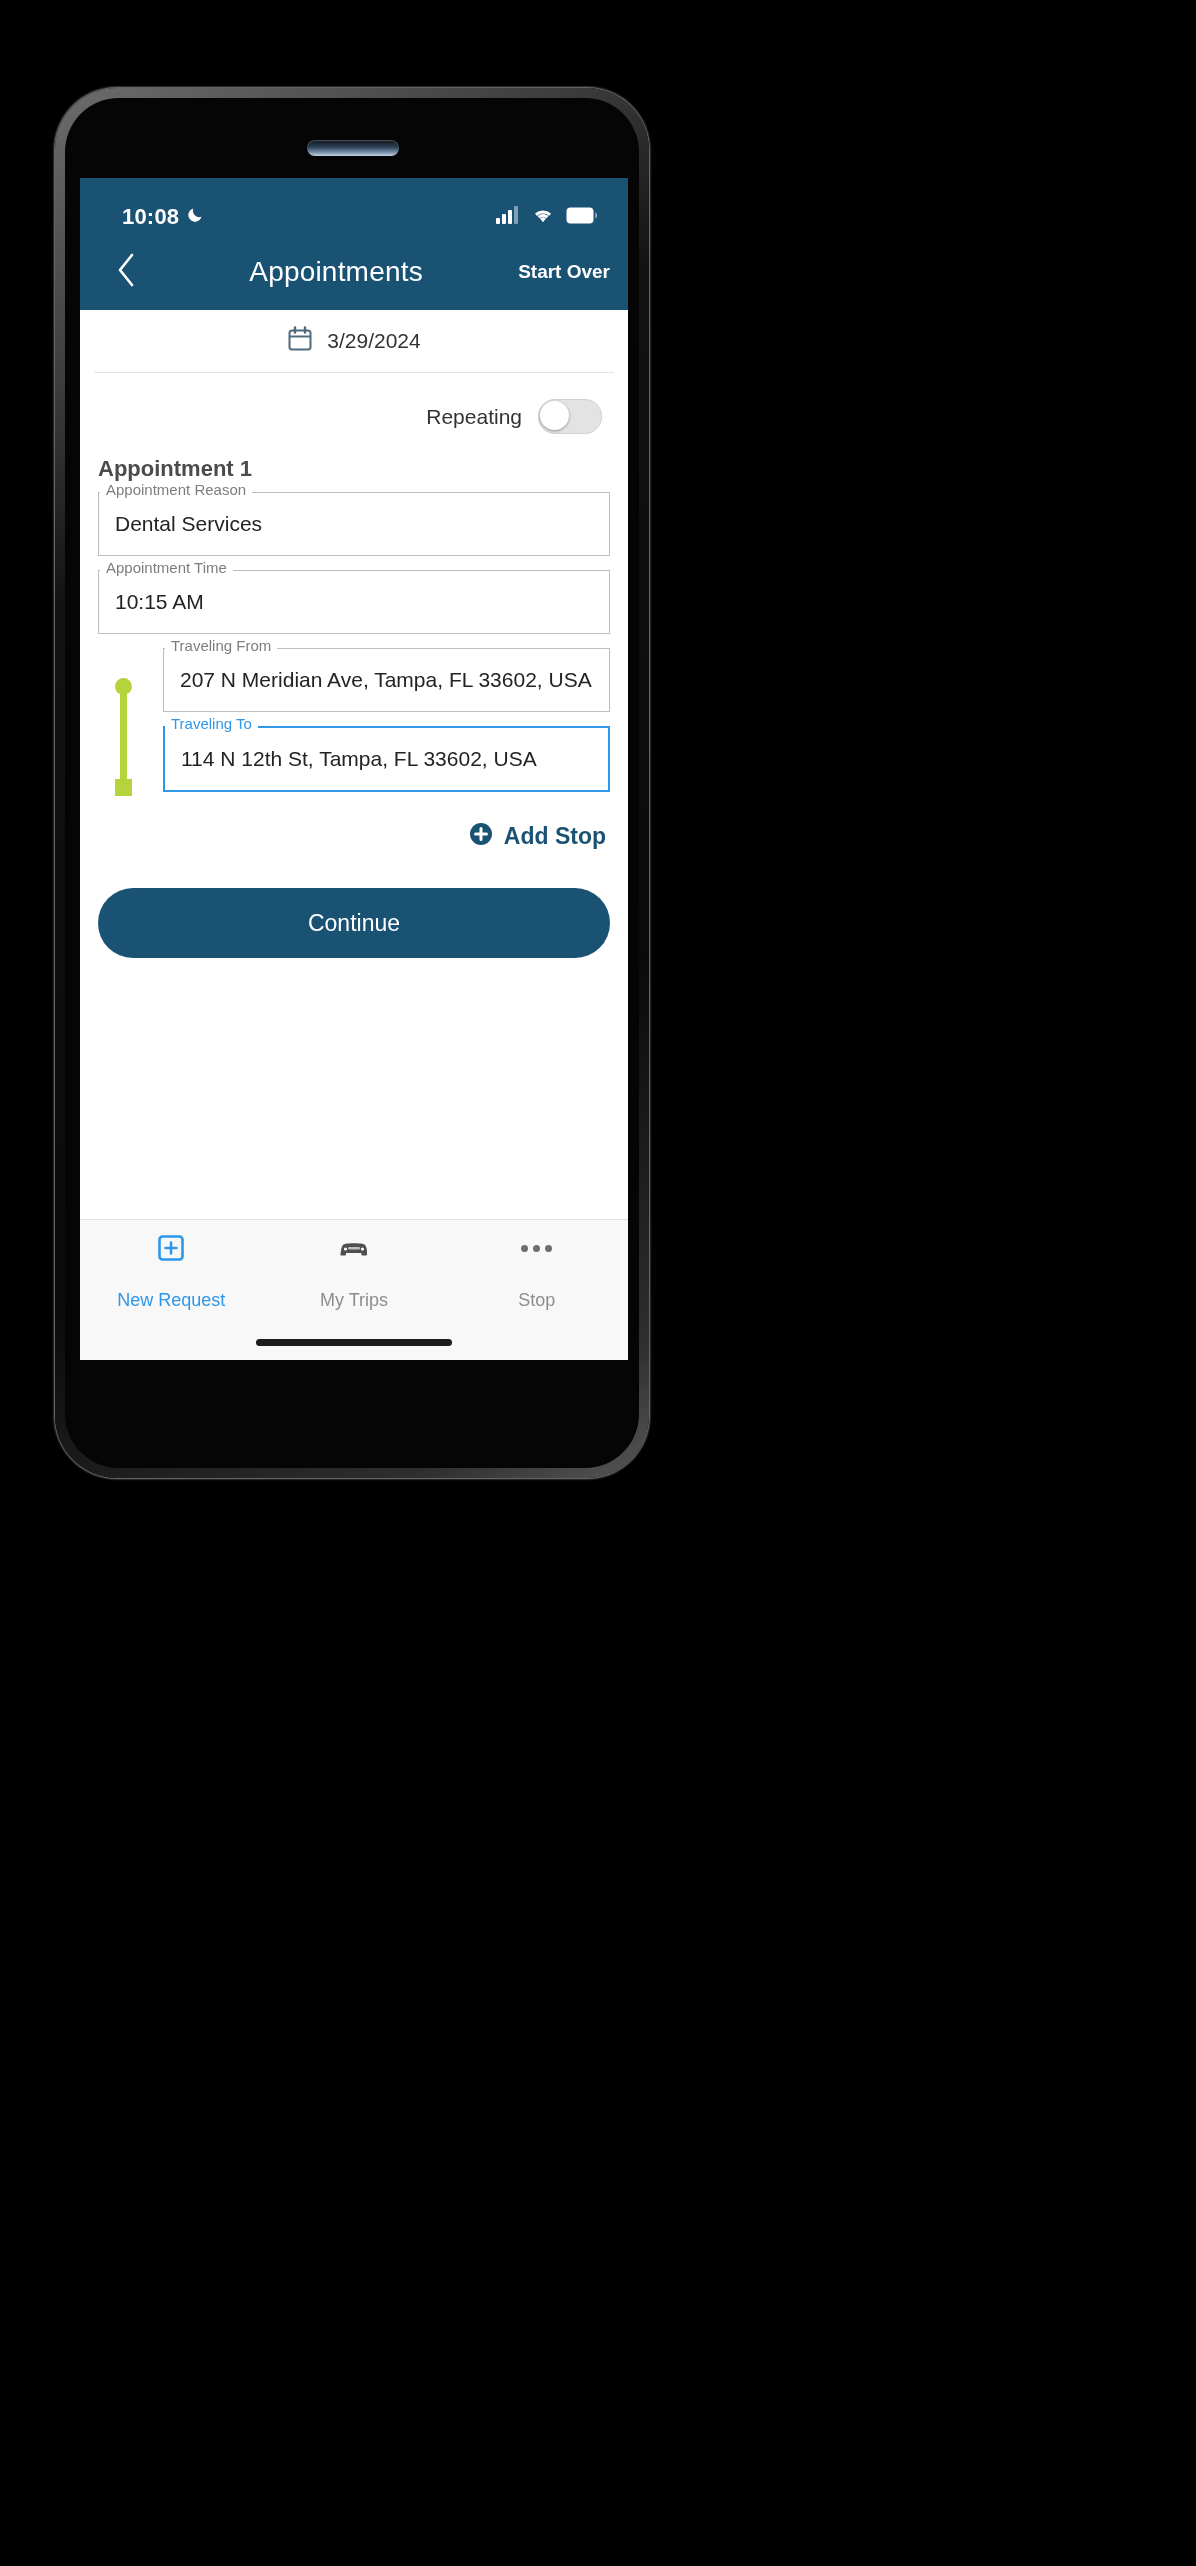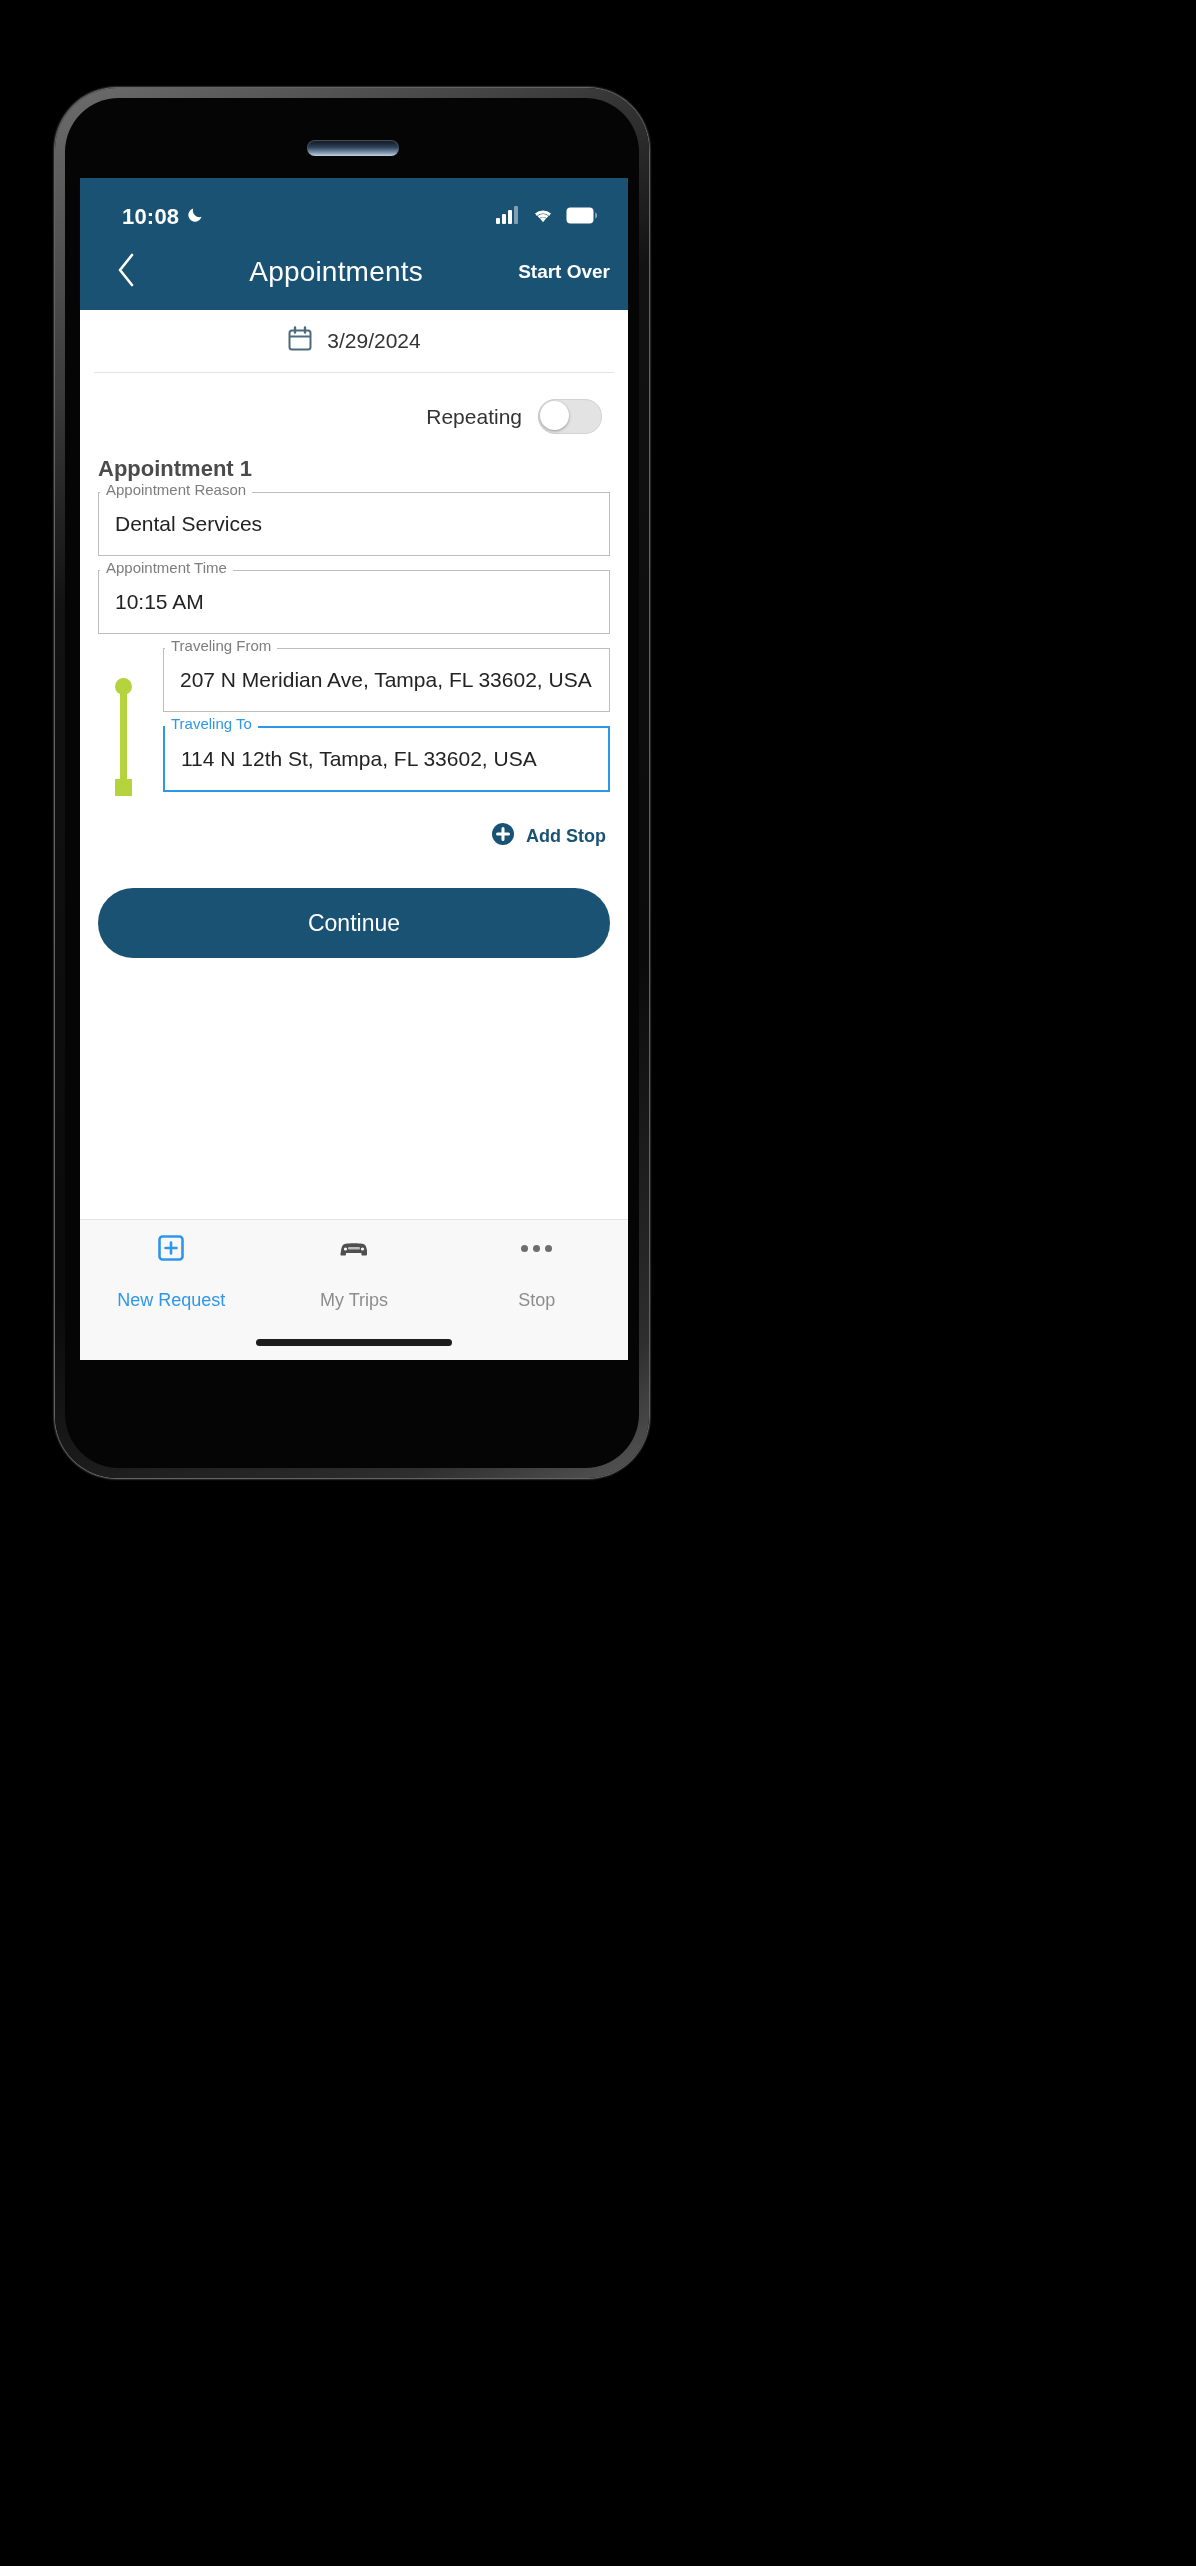--- a/index.html
+++ b/index.html
@@ -263,21 +263,21 @@
   
   .addstop-row {
     display: flex;
     align-items: center;
     justify-content: flex-end;
     gap: 11px;
     padding: 16px 22px 0 0;
     cursor: pointer;
   }
   .addstop-label {
-    font-size: 18px;
+    font-size: 23px;
     color: #1a5274;
     font-weight: 600;
   }
   .plus-circle-icon { display: block; }
 
   
   .continue-btn {
     margin: 38px 18px 0 18px;
     height: 70px;
     border-radius: 36px;

